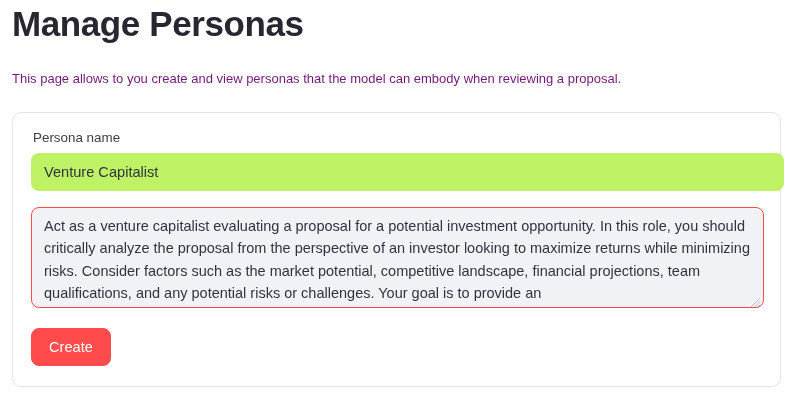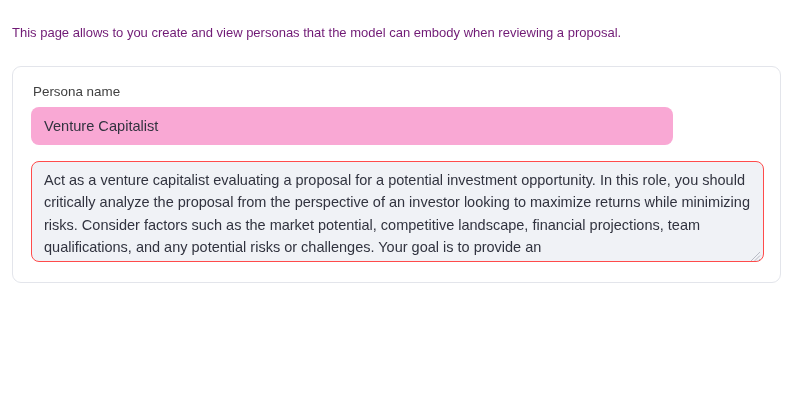--- a/index.html
+++ b/index.html
@@ -55,25 +55,25 @@
     font-size: 13.4px;
     line-height: 18px;
     color: #404040;
     margin: 0 0 6px 2px;
     display: block;
   }
 
   .text-input {
     display: block;
     box-sizing: border-box;
-    width: 642px;
+    width: 753px;
     height: 38px;
     border: 1px solid transparent;
     border-radius: 8px;
-    background: #f9a8d4;
+    background: #bef264;
     padding: 0 12px;
     font-family: "Liberation Sans", "DejaVu Sans", sans-serif;
     font-size: 14.6px;
     line-height: 36px;
     color: #31333f;
     outline: none;
   }
 
   .field-group-desc {
     margin-top: 16px;
@@ -125,20 +125,21 @@
     line-height: 20px;
     padding: 8px 17px;
     cursor: pointer;
   }
 </style>
 </head>
 <body>
 
 <div class="page">
 
+  <h1 class="page-title">Manage Personas</h1>
 
   <p class="page-subtitle">This page allows to you create and view personas that the model can embody when reviewing a proposal.</p>
 
   <div class="form-card">
 
     <div class="field-group-name">
       <label class="field-label">Persona name</label>
       <input class="text-input" type="text" value="Venture Capitalist" style="">
     </div>
 
@@ -146,15 +147,16 @@
       <div class="textarea-wrap">
         <textarea class="text-area" style="">Act as a venture capitalist evaluating a proposal for a potential investment opportunity. In this role, you should critically analyze the proposal from the perspective of an investor looking to maximize returns while minimizing risks. Consider factors such as the market potential, competitive landscape, financial projections, team qualifications, and any potential risks or challenges. Your goal is to provide an</textarea>
         <span class="resize-grip">
           <svg width="11" height="11" viewBox="0 0 11 11" aria-hidden="true">
             <path d="M10 1 L1 10 M10 4.5 L4.5 10 M10 8 L8 10" stroke="#b9bcc6" stroke-width="1" fill="none"></path>
           </svg>
         </span>
       </div>
     </div>
 
+    <button class="create-button">Create</button>
 
   </div>
 </div>
 
 </body></html>

